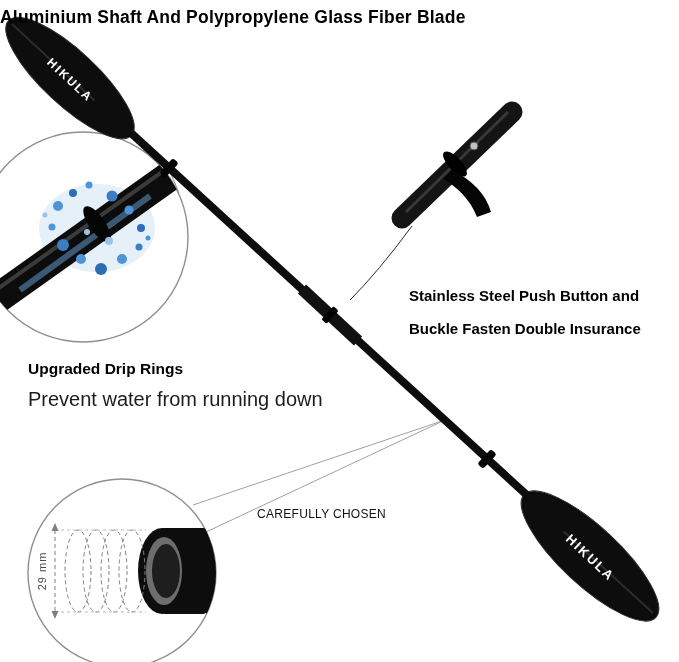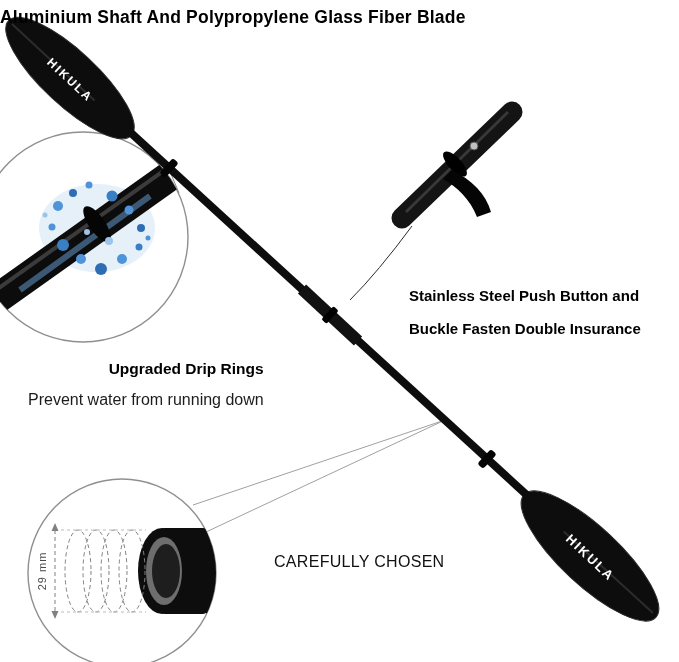--- a/index.html
+++ b/index.html
@@ -8,23 +8,23 @@
     overflow:hidden; font-family:"Liberation Sans", sans-serif; color:#000;
   }
   .stage svg { position:absolute; left:0; top:0; }
   .title {
     position:absolute; top:7px; left:0; right:0; text-align:left;
     font-size:17.5px; font-weight:700; letter-spacing:.2px;
   }
   .anno { position:absolute; }
   .anno-buckle { left:409px; top:266px; font-size:15px; font-weight:700; line-height:33px;margin-top:13px; }
   .anno-drip { left:28px; top:360px; }
-  .anno-drip .head { font-size:15.5px; font-weight:700; margin-bottom:9px;text-align:right; }
-  .anno-drip .body { font-size:16px; line-height:25px; color:#1c1c1c; }
-  .anno-shaft-head { left:257px; top:550px; font-size:16px; line-height:23px; letter-spacing:.3px; color:#111;margin-left:17px; }
+  .anno-drip .head { font-size:15.5px; font-weight:700; margin-bottom:9px; }
+  .anno-drip .body { font-size:20px; line-height:25px; color:#1c1c1c; }
+  .anno-shaft-head { left:257px; top:503px; font-size:12px; line-height:23px; letter-spacing:.3px; color:#111; }
   .anno-shaft-body { left:261px; top:589px; font-size:14.5px; line-height:26px; color:#1c1c1c; }
   .svg-brand { font-family:"Liberation Sans", sans-serif; font-weight:700; letter-spacing:2px; fill:#fff; }
   .svg-dim { font-family:"Liberation Sans", sans-serif; fill:#4a4a4a; letter-spacing:1px; }
 </style>
 </head>
 <body>
 
 <div class="stage">
 
   <svg width="679" height="662" viewBox="0 0 679 662">

